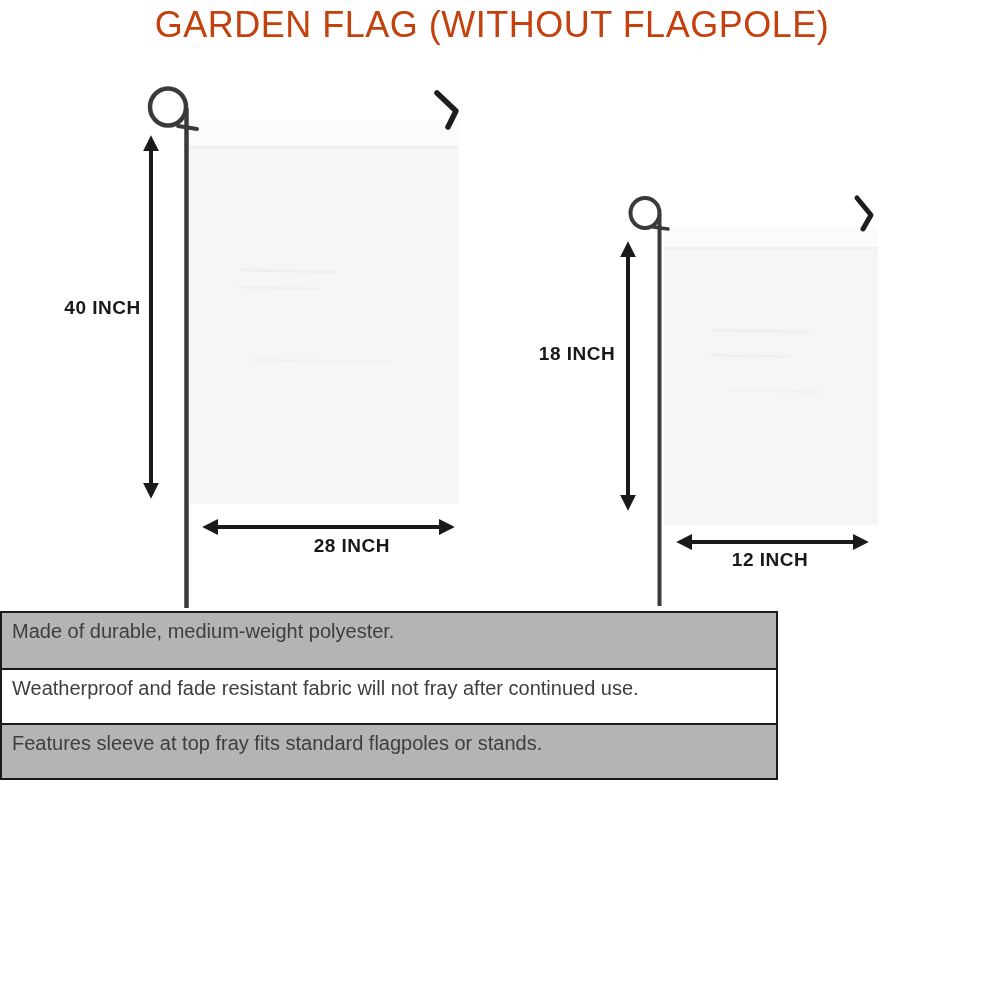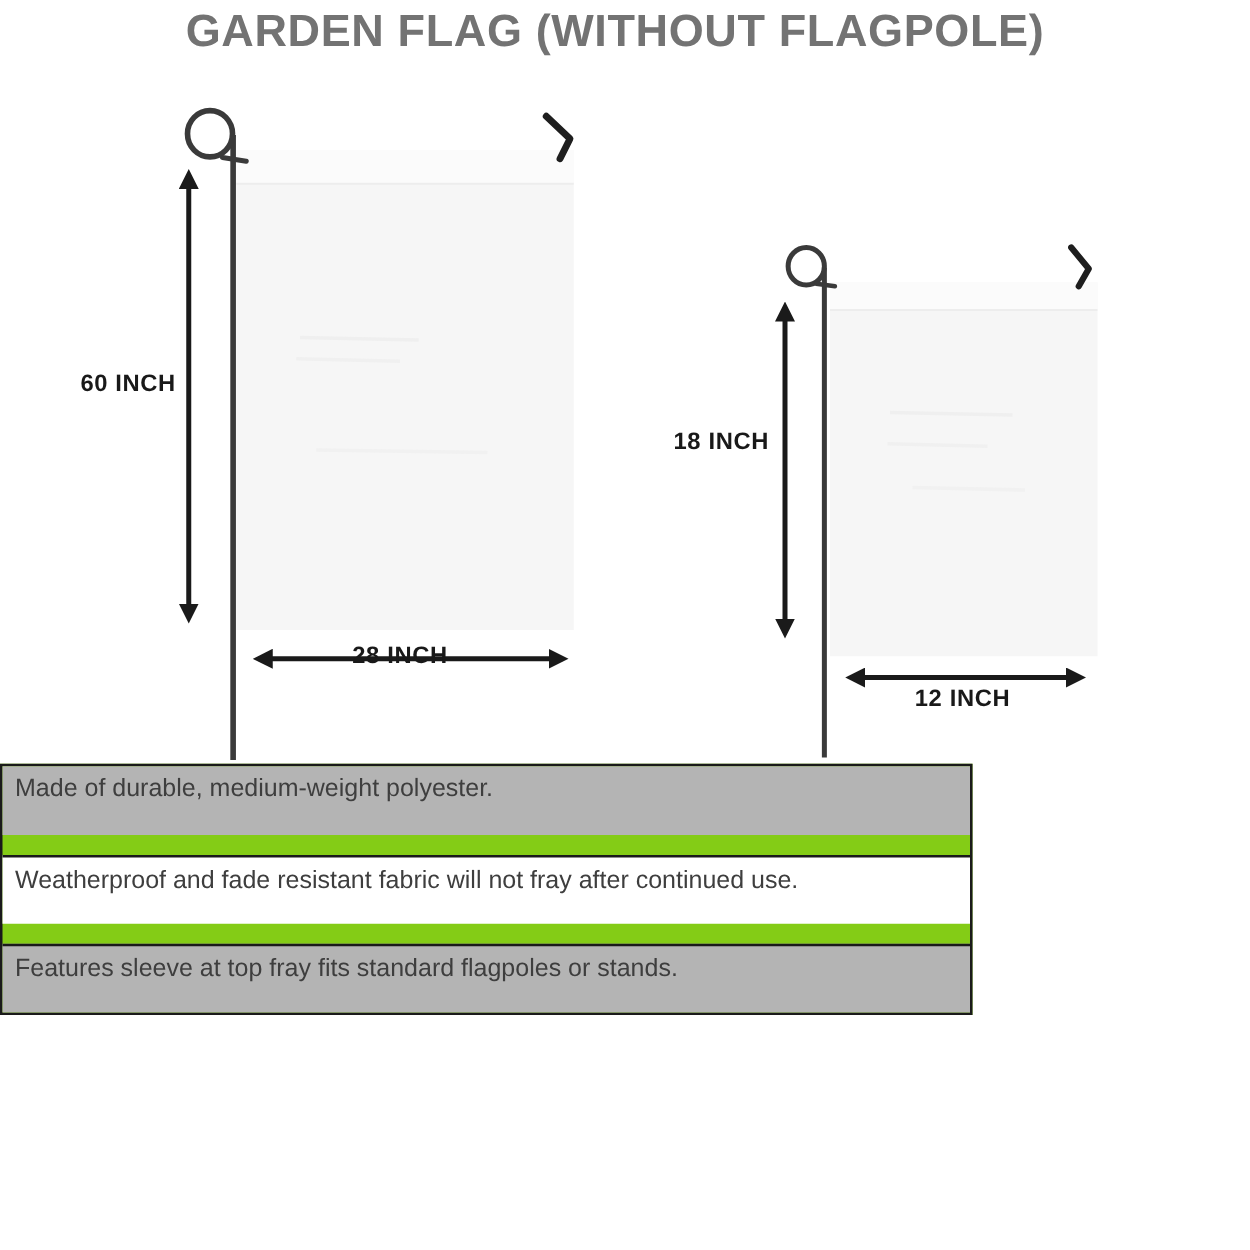--- a/index.html
+++ b/index.html
@@ -11,22 +11,22 @@
     font-family: "Liberation Sans", sans-serif;
     overflow: hidden;
   }
 
   
   .title {
     position: absolute;
     top: 6px; left: 0;
     width: 984px;
     text-align: center;
-    font-weight: bold;
-    color: #737373;
+    font-weight: normal;
+    color: #c2410c;
     font-size: 36px;
     line-height: 38px;
     letter-spacing: 0.5px;
   }
 
   
   #diagram-svg {
     position: absolute;
     top: 0; left: 0;
     width: 1000px; height: 1000px;
@@ -35,21 +35,21 @@
   
   .dim-label {
     position: absolute;
     font-weight: bold;
     font-size: 19px;
     color: #191919;
     letter-spacing: 0.5px;
     text-align: center;
   }
   #label-height-large { left: 55px;  top: 297px; width: 95px;  }
-  #label-width-large  { left: 250px; top: 514px; width: 140px; }
+  #label-width-large  { left: 250px; top: 535px; width: 140px; text-align: right; }
   #label-height-small { left: 507px; top: 343px; width: 140px; }
   #label-width-small  { left: 700px; top: 549px; width: 140px; }
 
   
   .features {
     position: absolute;
     left: 0;
     top: 611px;
     width: 778px;
     border: 2px solid #1a1a1a;
@@ -59,21 +59,21 @@
   .feature-row {
     height: 55px;
     box-sizing: border-box;
     padding: 6px 10px 0 10px;
     font-size: 20px;
     line-height: 24px;
     color: #3e3e3e;
     background: #ffffff;
     overflow: hidden;
   }
-  .feature-row + .feature-row { border-top: 2px solid #1a1a1a; margin-top: 16px; }
+  .feature-row + .feature-row { border-top: 2px solid #1a1a1a; }
   .feature-row.gray { background: #b4b4b4; }
 </style>
 </head>
 <body>
 
 <div id="page">
 
   <div class="title">
     <div>GARDEN FLAG (WITHOUT FLAGPOLE)</div>
   </div>
@@ -119,21 +119,21 @@
       <line x1="653" y1="227" x2="668" y2="229" stroke="#3a3a3a" stroke-width="3.5" stroke-linecap="round"></line>
 
       <path d="M 857 198 L 871 215 L 863 229" fill="none" stroke="#1e1e1e" stroke-width="5" stroke-linecap="round" stroke-linejoin="round"></path>
 
       <line x1="628" y1="246" x2="628" y2="506" stroke="#1a1a1a" stroke-width="4" marker-start="url(#ah)" marker-end="url(#ah)"></line>
 
       <line x1="681" y1="542" x2="864" y2="542" stroke="#1a1a1a" stroke-width="4" marker-start="url(#ah)" marker-end="url(#ah)"></line>
     </g>
   </svg>
 
-  <div id="label-height-large" class="dim-label">60 INCH</div>
+  <div id="label-height-large" class="dim-label">40 INCH</div>
   <div id="label-width-large" class="dim-label">28 INCH</div>
   <div id="label-height-small" class="dim-label">18 INCH</div>
   <div id="label-width-small" class="dim-label">12 INCH</div>
 
   <div class="features">
     <div class="feature-row gray">Made of durable, medium-weight polyester.</div>
     <div class="feature-row">Weatherproof and fade resistant fabric will not fray after continued use.</div>
     <div class="feature-row gray">Features sleeve at top fray fits standard flagpoles or stands.</div>
   </div>
 

